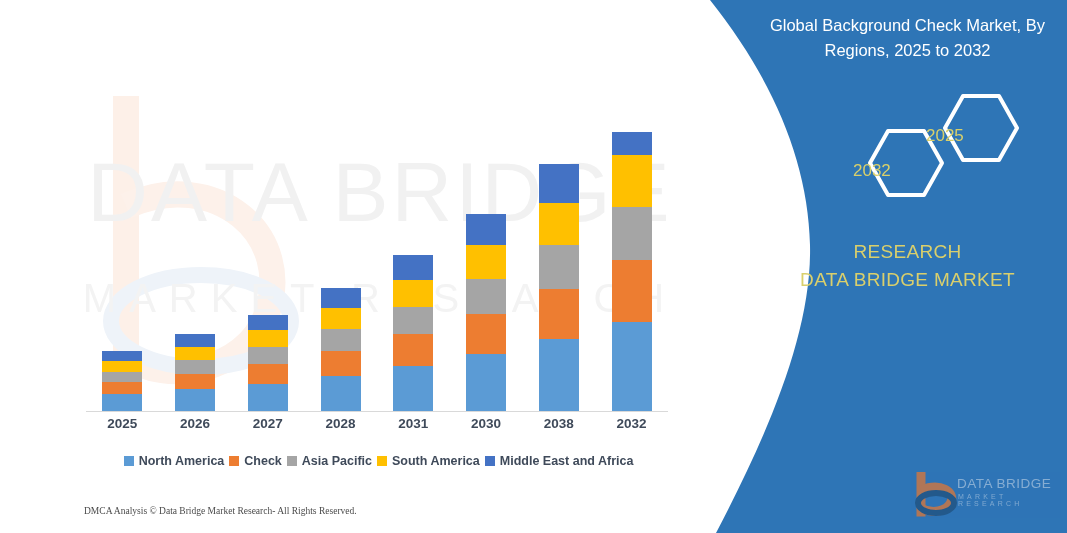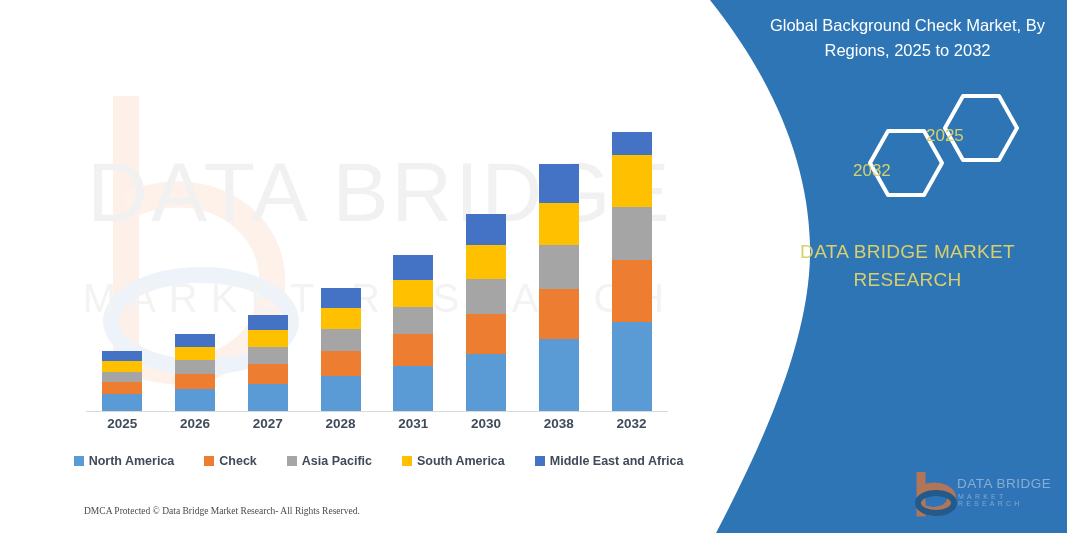--- a/index.html
+++ b/index.html
@@ -135,21 +135,21 @@
 
   #legend {
     position: absolute;
     left: 86px;
     top: 454px;
     width: 585px;
     z-index: 4;
     display: flex;
     justify-content: center;
     align-items: center;
-    gap: 30px;
+    gap: 5px;
     flex-wrap: nowrap;
   }
   .legend-item { display: flex; align-items: center; gap: 5px; white-space: nowrap; }
   .legend-swatch { width: 10px; height: 10px; display: inline-block; }
   .legend-label {
     font-size: 12.5px;
     font-weight: bold;
     color: #3f4a5a;
     font-family: "Liberation Sans", sans-serif;
   }
@@ -374,40 +374,40 @@
           <span class="legend-swatch" style="background: rgb(255, 192, 0);"></span>
           <span class="legend-label">South America</span>
         </div>
         <div class="legend-item">
           <span class="legend-swatch" style="background: rgb(68, 114, 196);"></span>
           <span class="legend-label">Middle East and Africa</span>
         </div>
       </div>
 
     <div id="footer">
-      <div>DMCA Protected © Data Bridge Market Research-  All Rights Reserved.</div>
+      <div>DMCA Analysis © Data Bridge Market Research-  All Rights Reserved.</div>
     </div>
   </div>
 
   <div id="right-content">
 
     <div id="panel-title">Global Background Check Market, By Regions, 2025 to 2032</div>
 
     <div id="hex-group">
       <svg viewBox="0 0 250 118" xmlns="http://www.w3.org/2000/svg" width="250" height="118">
         <polygon points="160,8 196,8 214,40 196,72 160,72 142,40" fill="none" stroke="#ffffff" stroke-width="4" stroke-linejoin="round"></polygon>
         <polygon points="85,43 121,43 139,75 121,107 85,107 67,75" fill="none" stroke="#ffffff" stroke-width="4" stroke-linejoin="round"></polygon>
       </svg>
       <div class="hex-label" id="hex-label-2032">2032</div>
       <div class="hex-label" id="hex-label-2025">2025</div>
     </div>
 
     <div id="brand-text">
+      <div>RESEARCH</div>
       <div>DATA BRIDGE MARKET</div>
-      <div>RESEARCH</div>
     </div>
 
     <div id="corner-logo">
       <svg viewBox="0 0 150 46" width="150" height="46" xmlns="http://www.w3.org/2000/svg">
         <g>
           <path d="M10 4 L10 40" stroke="#e8772e" stroke-width="9" fill="none" stroke-linecap="square"></path>
           <path d="M10 18 C 30 10 44 20 40 30 C 36 40 20 42 10 36" stroke="#e8772e" stroke-width="9" fill="none"></path>
           <ellipse cx="25" cy="31" rx="18" ry="10" fill="none" stroke="#1f4e79" stroke-width="6"></ellipse>
         </g>
         <rect x="0" y="0" width="150" height="46" fill="#2e75b6" opacity="0.30"></rect>

